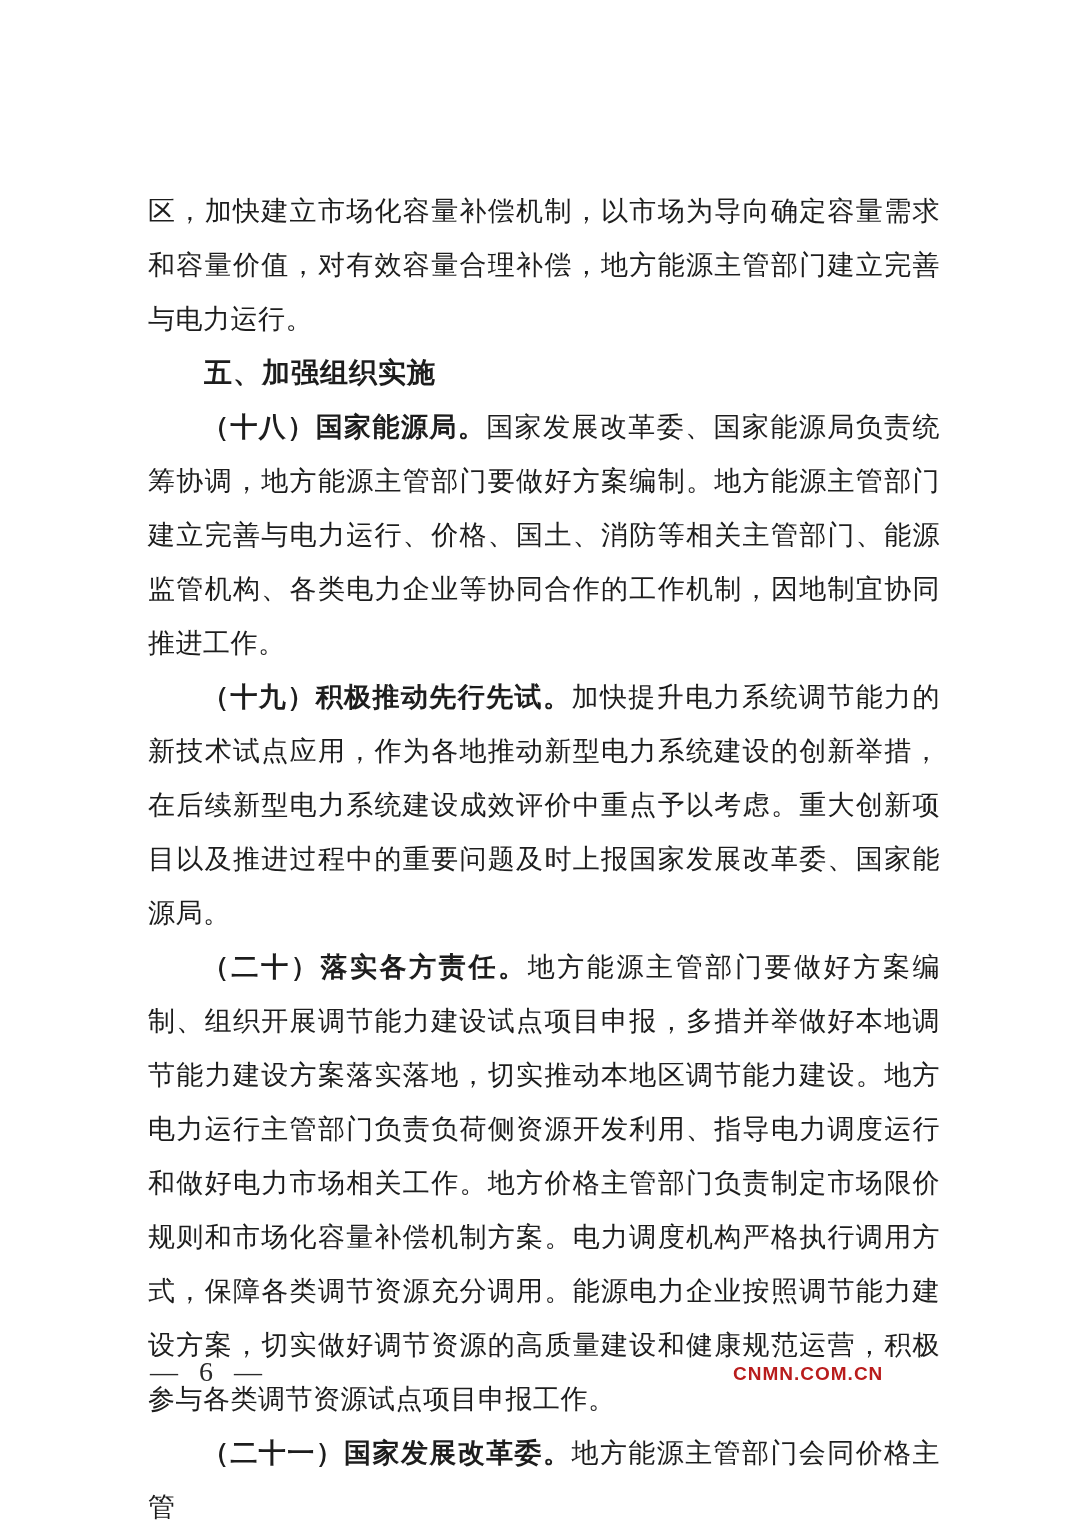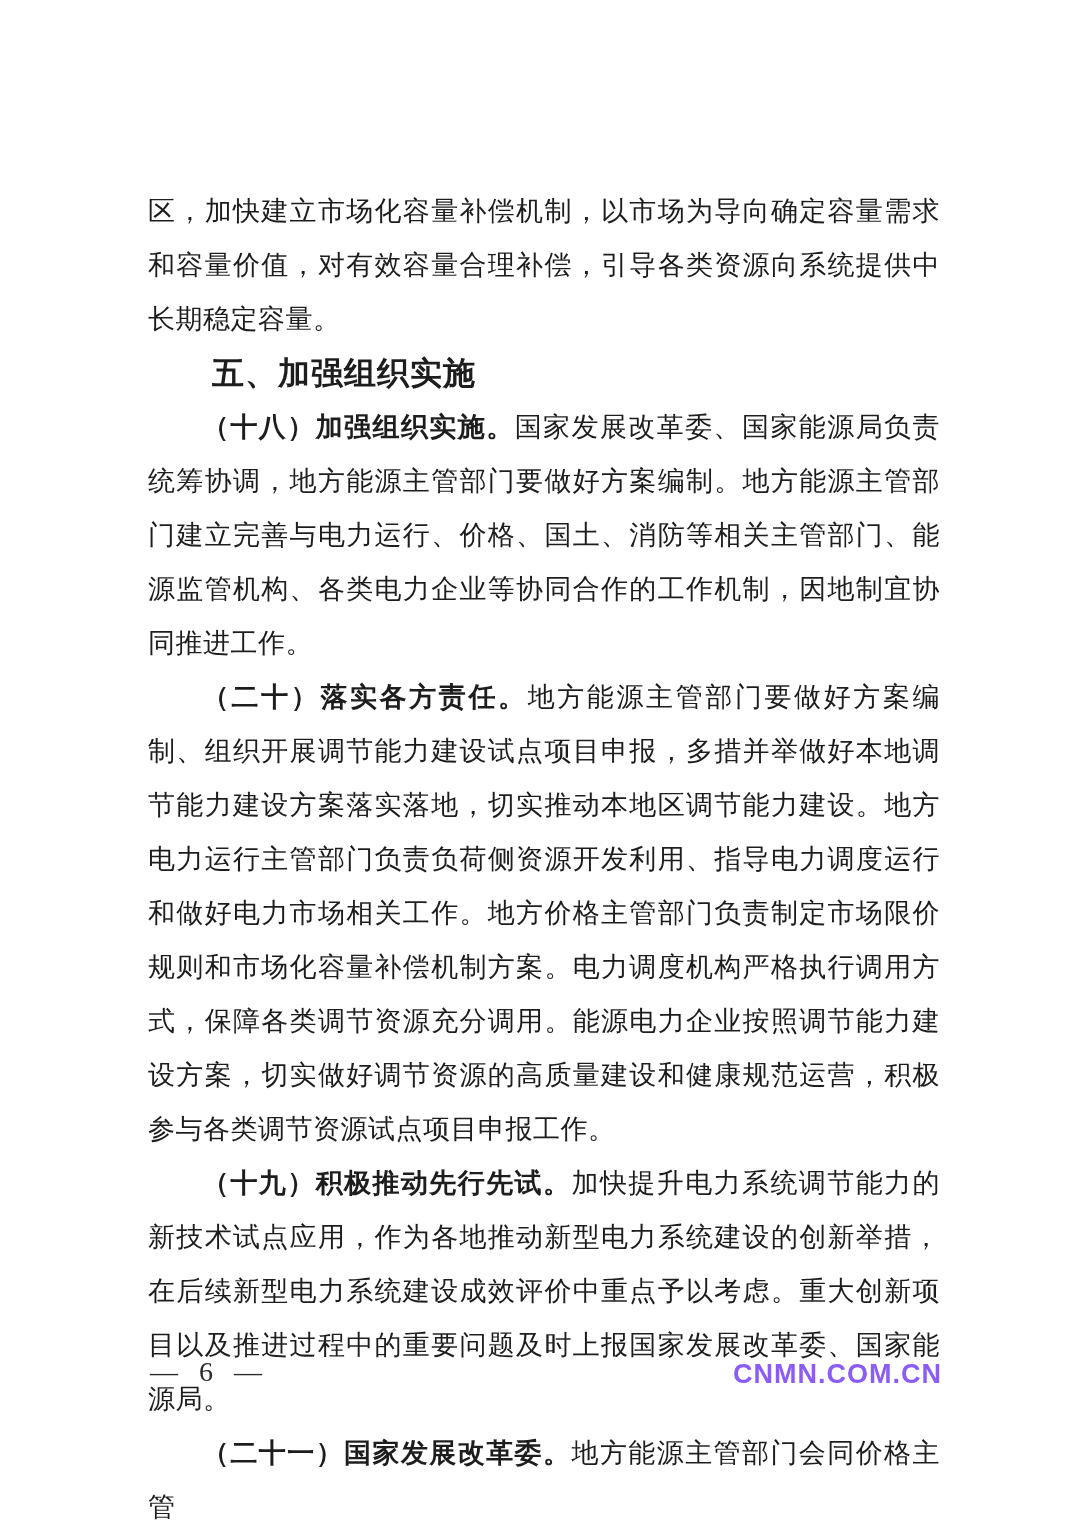--- a/index.html
+++ b/index.html
@@ -38,62 +38,62 @@
     text-indent: 0;
   }
   .para-lead {
     font-weight: 700;
   }
   .section-heading {
     margin: 0;
     text-indent: 2em;
     font-family: "Liberation Sans", "DejaVu Sans", sans-serif;
     font-weight: 700;
-    font-size: 32px;
+    font-size: 28px;
     line-height: 54px;
     letter-spacing: 1px;
   }
   .page-number {
     position: absolute;
     left: 150px;
     top: 1352px;
     font-size: 28px;
     line-height: 40px;
     letter-spacing: 2px;
     word-spacing: 10px;
     color: #2a2a2a;
   }
   .watermark {
     position: absolute;
     left: 733px;
     top: 1356px;
     font-family: "Liberation Sans", "DejaVu Sans", sans-serif;
     font-weight: 700;
-    font-size: 27px;
+    font-size: 19px;
     line-height: 36px;
     letter-spacing: 1px;
-    color: #8b5cf6;
+    color: #b91c1c;
   }
 </style>
 </head>
 <body>
 
 <div class="doc-page">
 
   <div class="doc-content">
 
-    <p class="para continuation">区，加快建立市场化容量补偿机制，以市场为导向确定容量需求和容量价值，对有效容量合理补偿，引导各类资源向系统提供中长期稳定容量。</p>
+    <p class="para continuation">区，加快建立市场化容量补偿机制，以市场为导向确定容量需求和容量价值，对有效容量合理补偿，地方能源主管部门建立完善与电力运行。</p>
 
     <p class="section-heading">五、加强组织实施</p>
 
-    <p class="para"><span class="para-lead">（十八）加强组织实施。</span><span>国家发展改革委、国家能源局负责统筹协调，地方能源主管部门要做好方案编制。地方能源主管部门建立完善与电力运行、价格、国土、消防等相关主管部门、能源监管机构、各类电力企业等协同合作的工作机制，因地制宜协同推进工作。</span></p>
+    <p class="para"><span class="para-lead">（十八）国家能源局。</span><span>国家发展改革委、国家能源局负责统筹协调，地方能源主管部门要做好方案编制。地方能源主管部门建立完善与电力运行、价格、国土、消防等相关主管部门、能源监管机构、各类电力企业等协同合作的工作机制，因地制宜协同推进工作。</span></p>
+
+    <p class="para"><span class="para-lead">（十九）积极推动先行先试。</span><span>加快提升电力系统调节能力的新技术试点应用，作为各地推动新型电力系统建设的创新举措，在后续新型电力系统建设成效评价中重点予以考虑。重大创新项目以及推进过程中的重要问题及时上报国家发展改革委、国家能源局。</span></p>
 
     <p class="para"><span class="para-lead">（二十）落实各方责任。</span><span>地方能源主管部门要做好方案编制、组织开展调节能力建设试点项目申报，多措并举做好本地调节能力建设方案落实落地，切实推动本地区调节能力建设。地方电力运行主管部门负责负荷侧资源开发利用、指导电力调度运行和做好电力市场相关工作。地方价格主管部门负责制定市场限价规则和市场化容量补偿机制方案。电力调度机构严格执行调用方式，保障各类调节资源充分调用。能源电力企业按照调节能力建设方案，切实做好调节资源的高质量建设和健康规范运营，积极参与各类调节资源试点项目申报工作。</span></p>
-
-    <p class="para"><span class="para-lead">（十九）积极推动先行先试。</span><span>加快提升电力系统调节能力的新技术试点应用，作为各地推动新型电力系统建设的创新举措，在后续新型电力系统建设成效评价中重点予以考虑。重大创新项目以及推进过程中的重要问题及时上报国家发展改革委、国家能源局。</span></p>
 
     <p class="para"><span class="para-lead">（二十一）国家发展改革委。</span><span>地方能源主管部门会同价格主管</span></p>
 
   </div>
 
   <div class="page-number">— 6 —</div>
 
   <div class="watermark">CNMN.COM.CN</div>
 
 </div>

